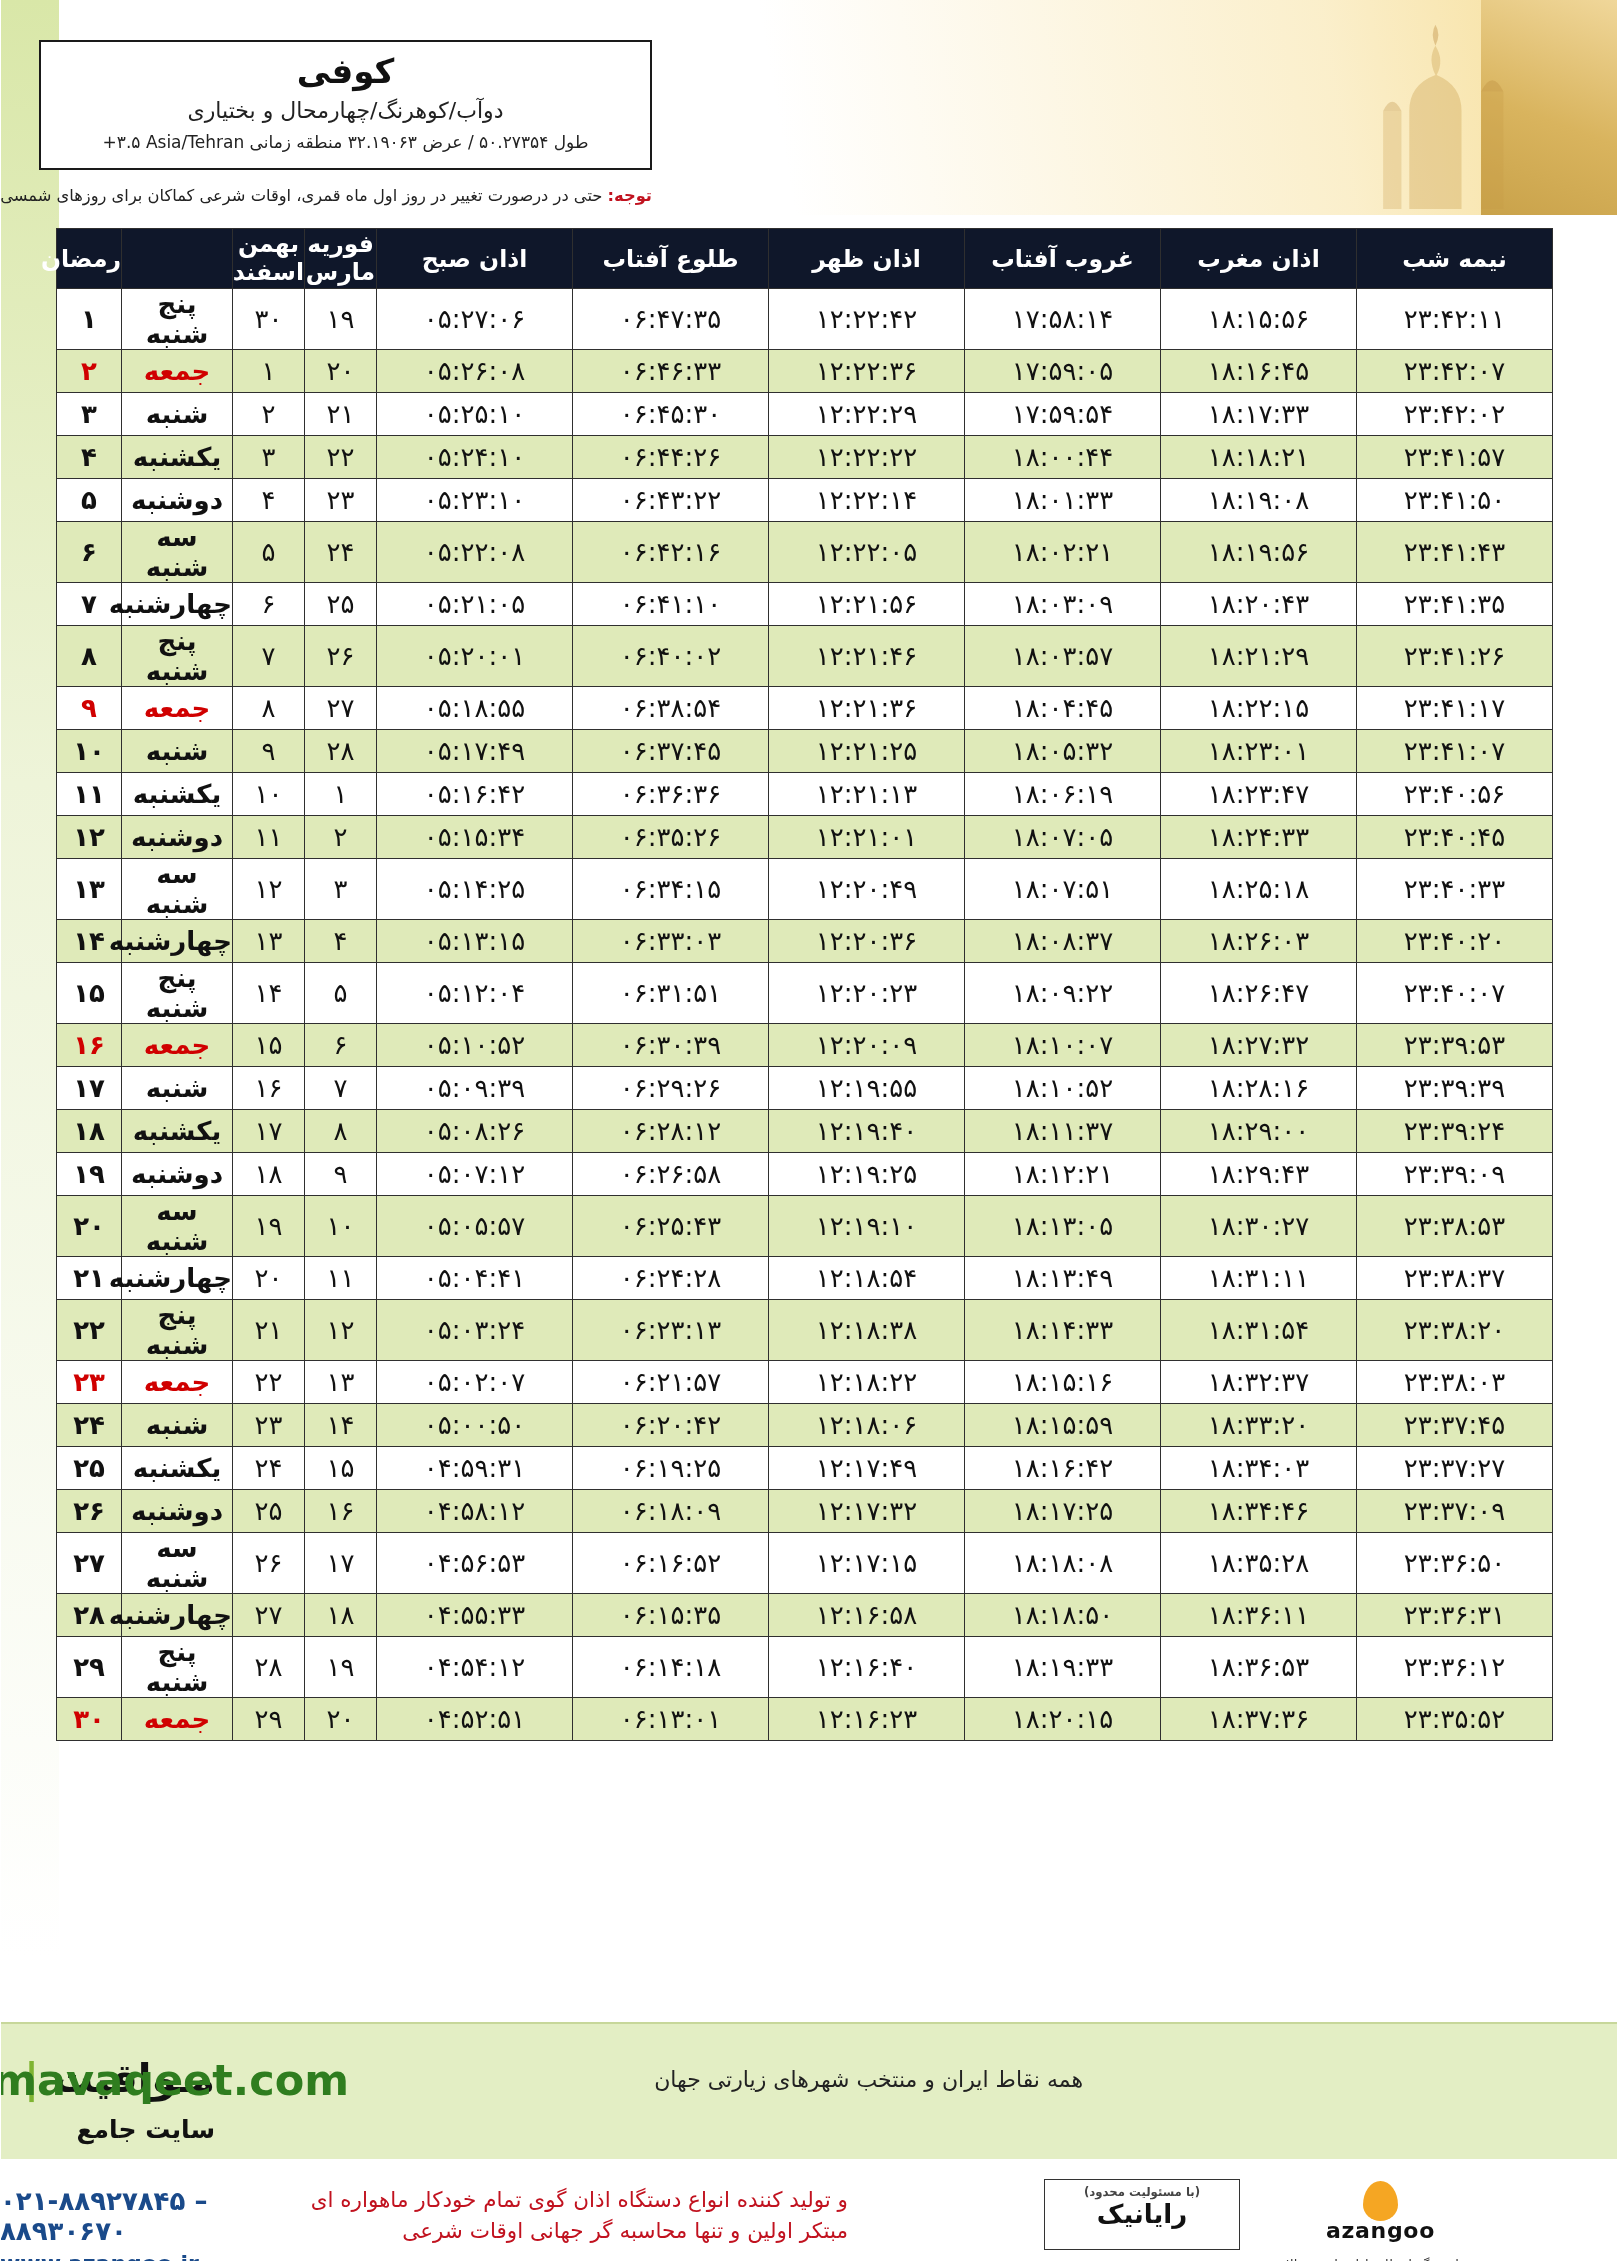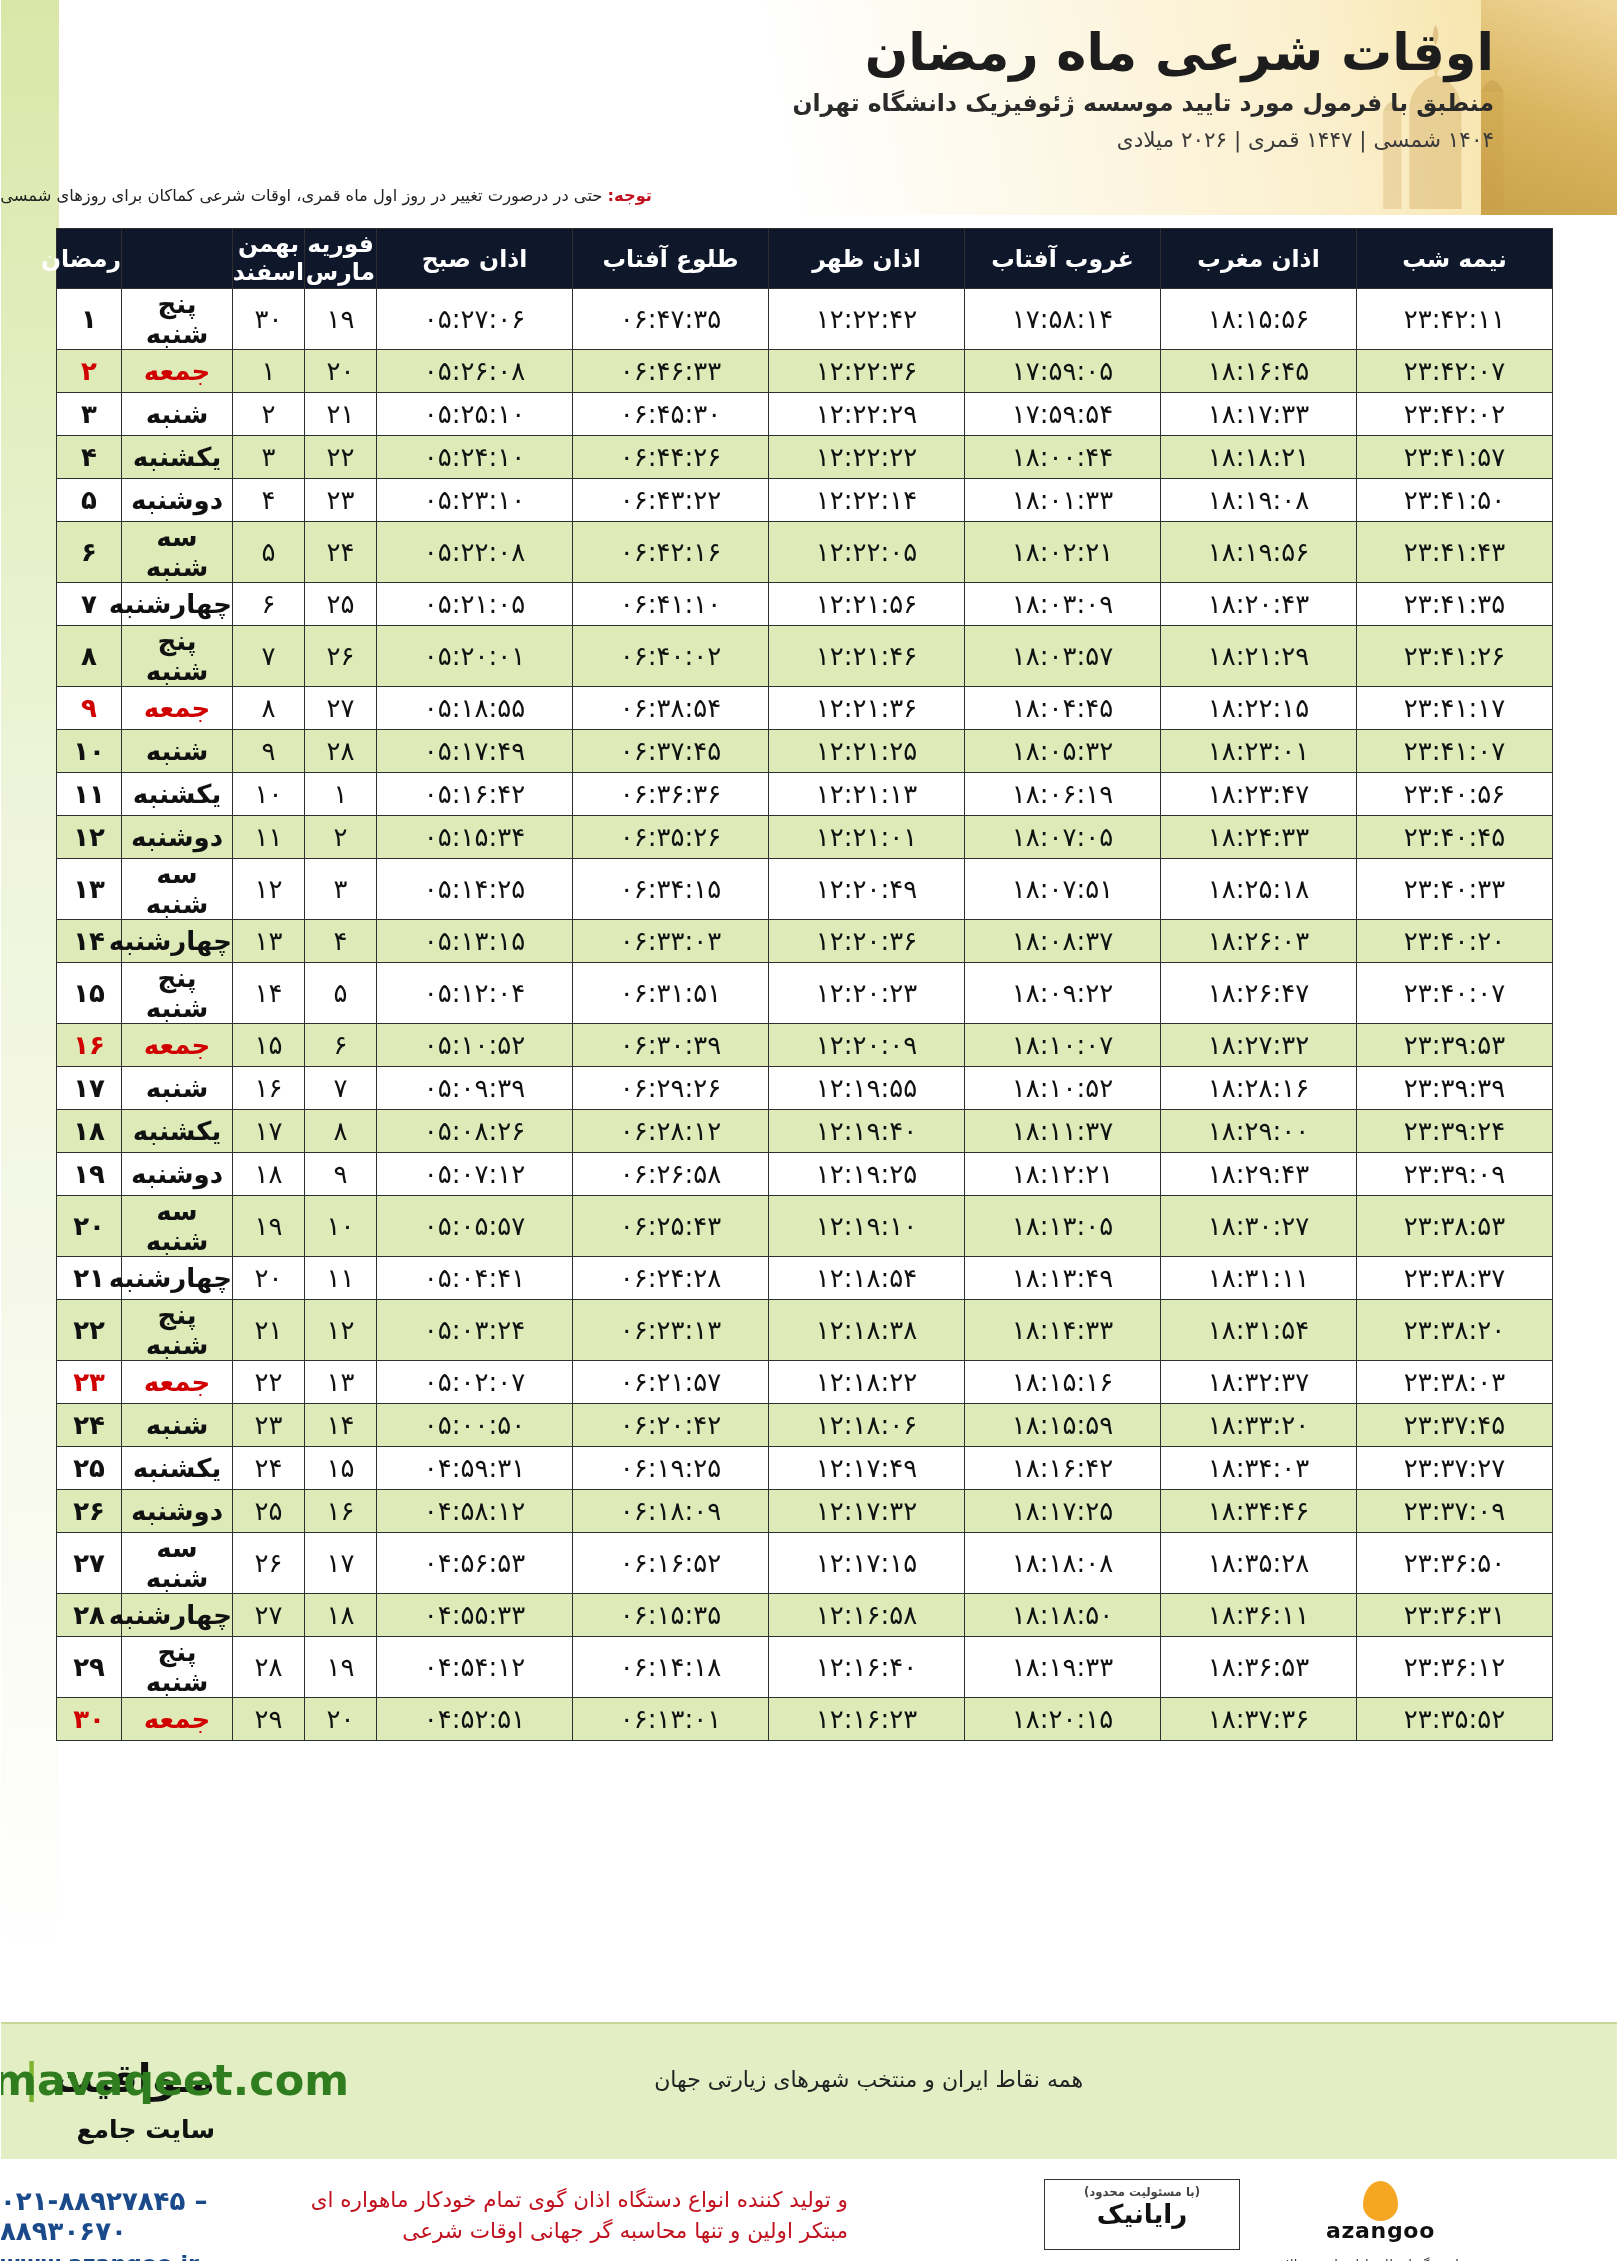--- a/index.html
+++ b/index.html
@@ -163,26 +163,26 @@
   <path d="M60 300 V150 q0-40 40-55 q-12-25 0-45 q14 22 2 45 q38 16 38 55 V300 Z" fill="#c79a45" opacity=".6"></path>
   <path d="M100 50 q-8-18 0-32 q9 14 0 32 Z" fill="#b9883a" opacity=".7"></path>
   <rect x="170" y="120" width="34" height="180" fill="#c79a45" opacity=".55"></rect>
   <path d="M170 120 q17-34 34 0 Z" fill="#b9883a" opacity=".6"></path>
   <rect x="20" y="150" width="28" height="150" fill="#c79a45" opacity=".5"></rect>
   <path d="M20 150 q14-28 28 0 Z" fill="#b9883a" opacity=".55"></path>
 </svg>
 
 <div class="header">
 
-  <div class="title-block">
-    <div class="title-main">اوقات شرعی ماه رمضان</div>
-    <div class="title-sub">منطبق با فرمول مورد تایید موسسه ژئوفیزیک دانشگاه تهران</div>
-    <div class="title-years">۱۴۰۴ شمسی | ۱۴۴۷ قمری | ۲۰۲۶ میلادی</div>
+
+  <div class="city-box">
+    <div class="city-name">کوفی</div>
+    <div class="city-region">دوآب/کوهرنگ/چهارمحال و بختیاری</div>
+    <div class="city-coords">طول ۵۰.۲۷۳۵۴ / عرض ۳۲.۱۹۰۶۳ منطقه زمانی ‎+۳.۵ Asia/Tehran</div>
   </div>
-
 
   <div class="notice">
     <b>توجه:</b><span> حتی در درصورت تغییر در روز اول ماه قمری، اوقات شرعی کماکان برای روزهای شمسی و میلادی معتبر است.</span>
   </div>
 </div>
 
 <div class="table-wrap">
   <table class="sched">
     <colgroup>
       <col class="c-nimeh">

